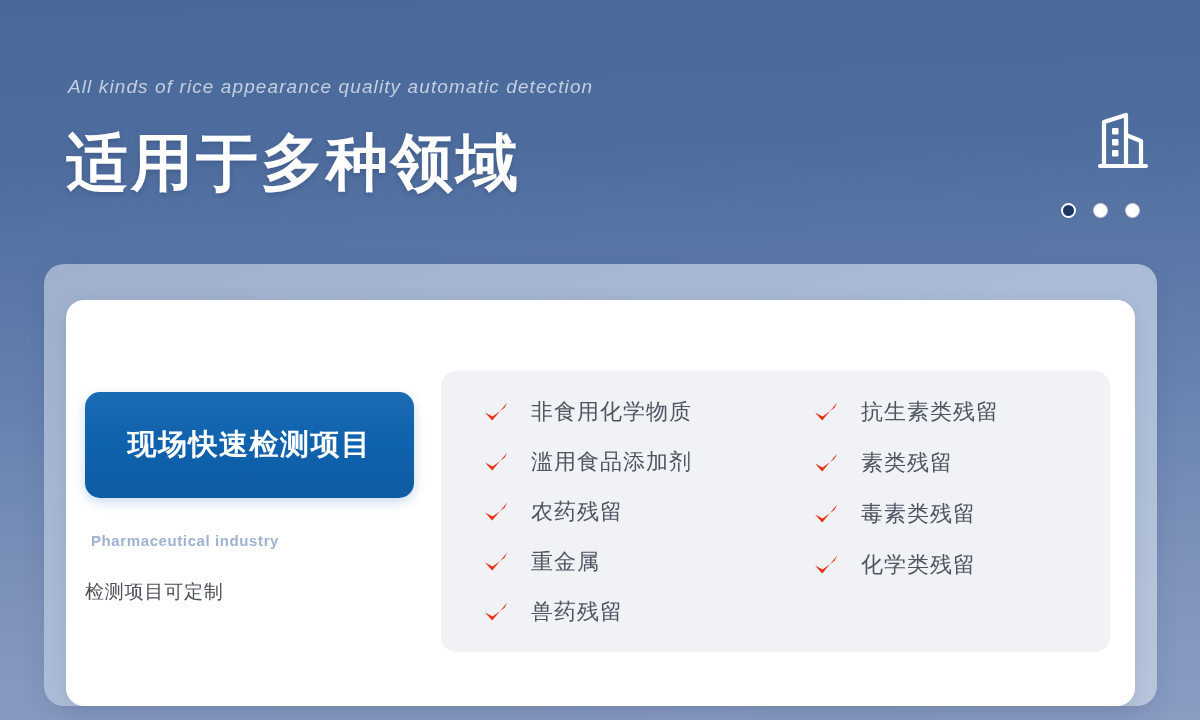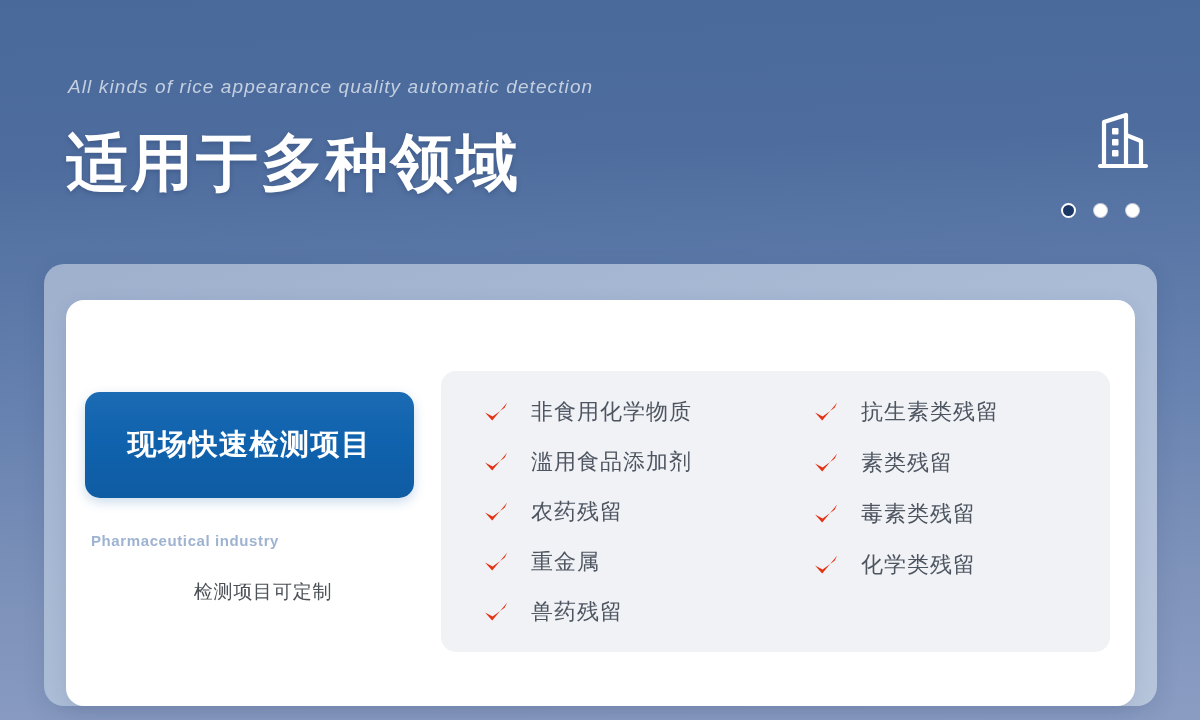--- a/index.html
+++ b/index.html
@@ -136,27 +136,25 @@
     margin-left: 6px;
     font-size: 15px;
     font-weight: 700;
     letter-spacing: 0.6px;
     color: #9eb3d1;
     white-space: nowrap;
   }
 
   .panel-note {
     margin-top: 30px;
-    margin-left: 6px;
     font-size: 19px;
     font-weight: 400;
     letter-spacing: 0.8px;
     color: #4c5157;
     white-space: nowrap;
-    text-align: center;
   }
 
   
   .checklist-panel {
     position: absolute;
     left: 375px;
     top: 71px;
     width: 669px;
     height: 281px;
     border-radius: 15px;

